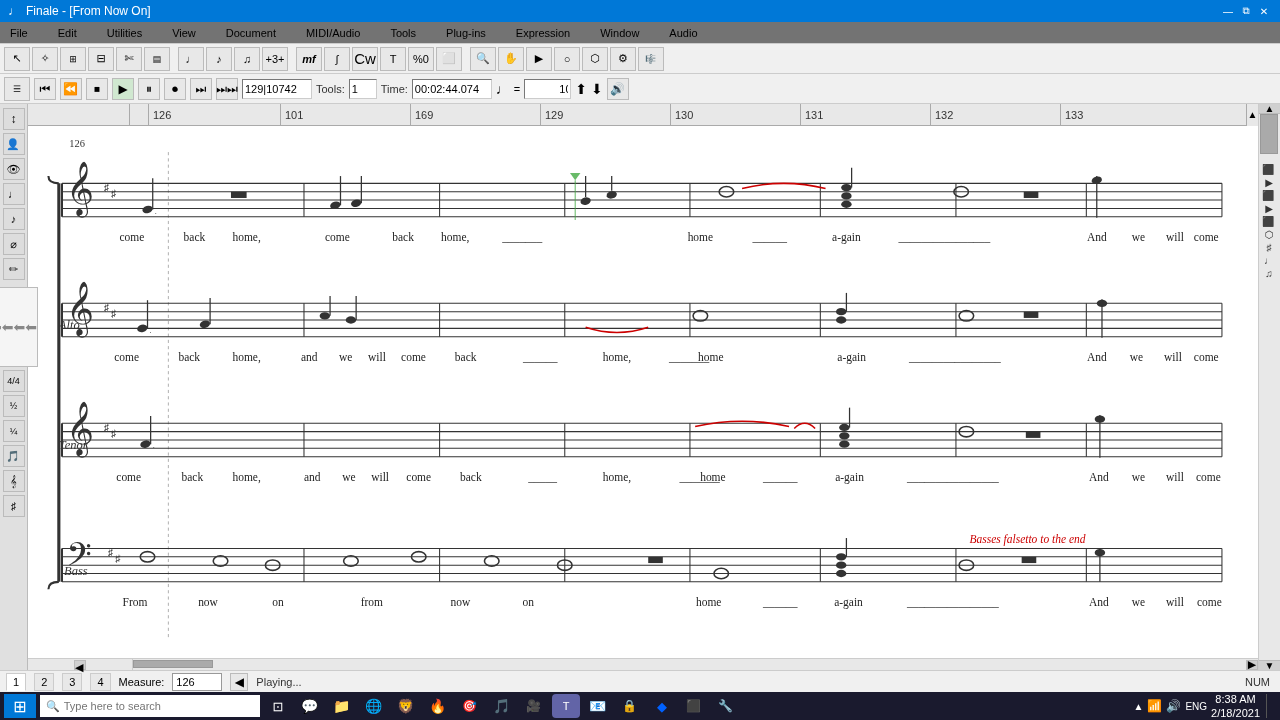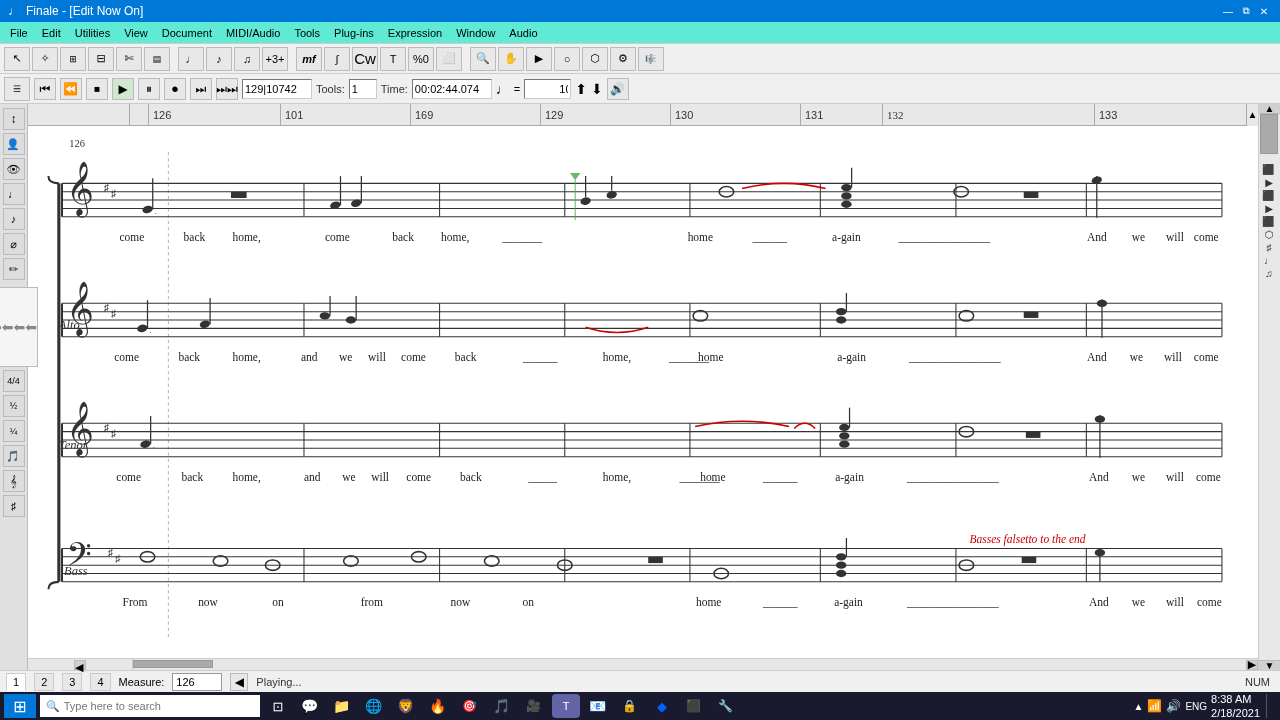--- a/index.html
+++ b/index.html
@@ -16,26 +16,26 @@
       padding: 0 8px;
       font-size: 12px;
     }
     #titlebar-left { display: flex; align-items: center; gap: 6px; }
     #titlebar-controls { display: flex; gap: 2px; }
     .title-btn { width: 16px; height: 16px; color: white; font-size: 10px; display: flex; align-items: center; justify-content: center; cursor: pointer; }
 
     
     #menubar {
       height: 22px;
-      background: #5eead4;
+      background: #737373;
       border-bottom: 1px solid #ccc;
       display: flex;
       align-items: center;
       padding: 0 4px;
-      gap: 2px;
+      gap: 18px;
     }
     .menu-item {
       padding: 2px 6px;
       cursor: pointer;
       font-size: 11px;
     }
 
     
     #toolbar1 {
       height: 30px;
@@ -208,21 +208,21 @@
 
     .playing-status { color: #333; font-size: 11px; }
     .num-status { color: #333; font-size: 11px; margin-left: auto; padding-right: 4px; }
   </style>
 </head>
 <body>
 
 <div id="titlebar">
   <div id="titlebar-left">
     <span>♩</span>
-    <span>Finale - [Edit Now On]</span>
+    <span>Finale - [From Now On]</span>
   </div>
   <div id="titlebar-controls">
     <div class="title-btn">—</div>
     <div class="title-btn">⧉</div>
     <div class="title-btn">✕</div>
   </div>
 </div>
 
 <div id="menubar">
   <div class="menu-item">File</div>
@@ -315,22 +315,22 @@
 
     <div style="height:22px; background:#e8e8e8; border-bottom:1px solid #aaa; position:relative; display:flex; align-items:center;">
       <div style="width:102px; background:#e8e8e8; border-right:1px solid #aaa; height:100%;"></div>
       <div style="position:relative; flex:1; height:100%;">
         <div class="ruler-mark" style="left:18px;">126</div>
         <div class="ruler-mark" style="left:150px;">101</div>
         <div class="ruler-mark" style="left:280px;">169</div>
         <div class="ruler-mark" style="left:410px;">129</div>
         <div class="ruler-mark" style="left:540px;">130</div>
         <div class="ruler-mark" style="left:670px;">131</div>
-        <div class="ruler-mark" style="left:752px;font-family:Liberation Serif, serif;">132</div>
-        <div class="ruler-mark" style="left:964px;">133</div>
+        <div class="ruler-mark" style="left:800px;">132</div>
+        <div class="ruler-mark" style="left:930px;">133</div>
       </div>
 
       <div style="width:12px; height:22px; background:#e8e8e8; border-left:1px solid #aaa; display:flex; align-items:center; justify-content:center; cursor:pointer; font-size:10px;">▲</div>
     </div>
 
     <div id="score-area" style="flex:1; background:white; overflow:hidden; position:relative;">
 
       <svg id="score-svg" width="100%" height="100%" viewBox="0 0 1130 510" xmlns="http://www.w3.org/2000/svg" style="font-family: serif;">
 
         <text x="15" y="20" font-size="10" fill="#333">126</text>
@@ -697,19 +697,19 @@
   <div class="taskbar-icon" style="font-size:12px;">🔒</div>
   <div class="taskbar-icon" style="color:#0061ff; font-size:13px;">◆</div>
   <div class="taskbar-icon" style="color:#aaa; font-size:12px;">⬛</div>
   <div class="taskbar-icon" style="font-size:12px;">🔧</div>
 
   <div id="sys-tray">
     <span style="font-size:10px; cursor:pointer;">▲</span>
     <span class="tray-icon">📶</span>
     <span class="tray-icon">🔊</span>
     <span class="tray-icon" style="font-size:10px;">ENG</span>
-    <div style="text-align:left; line-height:1.3;">
+    <div style="text-align:center; line-height:1.3;">
       <div>8:38 AM</div>
       <div>2/18/2021</div>
     </div>
     <span style="width:4px; height:24px; border-left:1px solid #555; cursor:pointer; margin-left:2px;"></span>
   </div>
 </div>
 
 </body></html>

